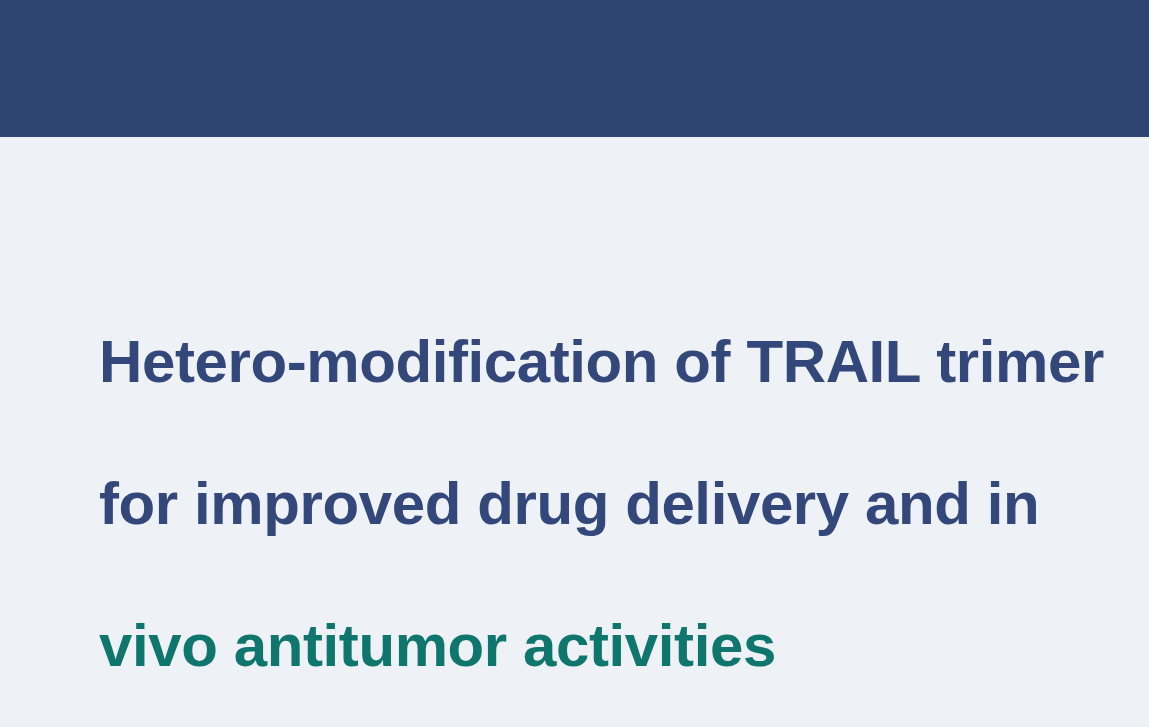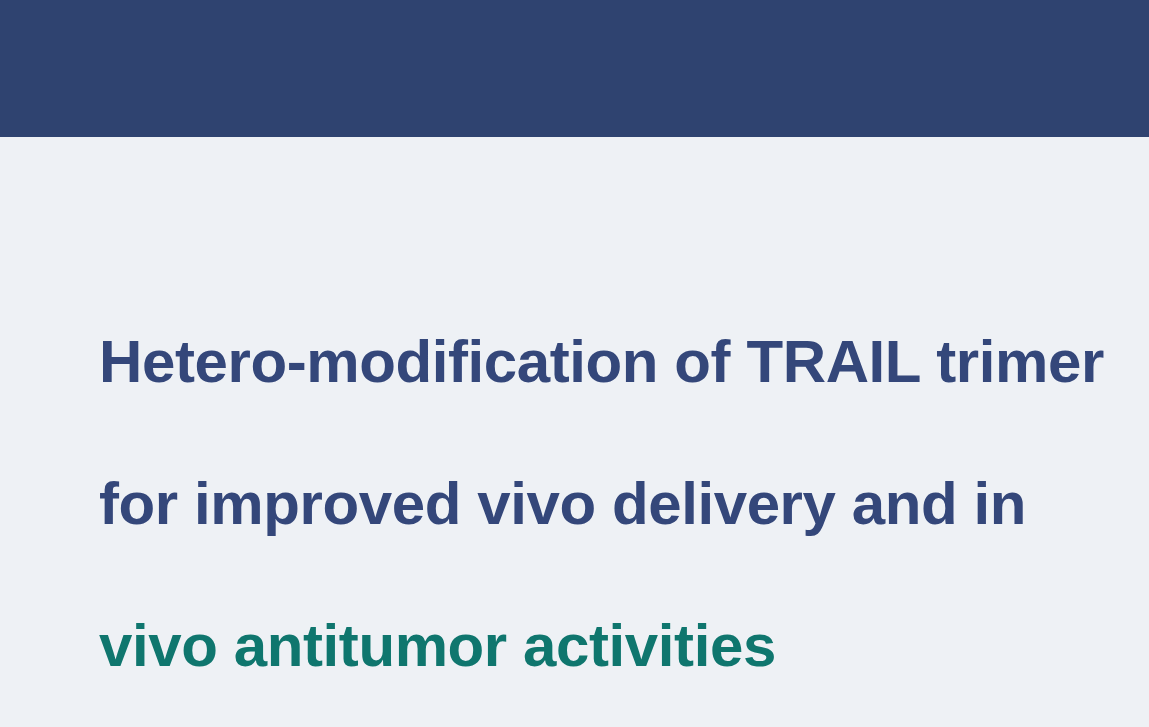--- a/index.html
+++ b/index.html
@@ -81,20 +81,20 @@
 
   <div class="header-band" style="background: rgb(47, 67, 112);">
     <span></span>
   </div>
 
   <div class="content-area" style="background: rgb(238, 241, 245);">
 
     <div class="title-block">
       <h1 class="article-title">
         <span class="title-line" style="color: rgb(52, 71, 122);">Hetero-modification of TRAIL trimer</span>
-        <span class="title-line" style="color: rgb(52, 71, 122);">for improved vivo delivery and in</span>
+        <span class="title-line" style="color: rgb(52, 71, 122);">for improved drug delivery and in</span>
         <span class="title-line" style="color: #0f766e;">vivo antitumor activities</span>
       </h1>
     </div>
 
   </div>
 
 </div>
 
 </body></html>

